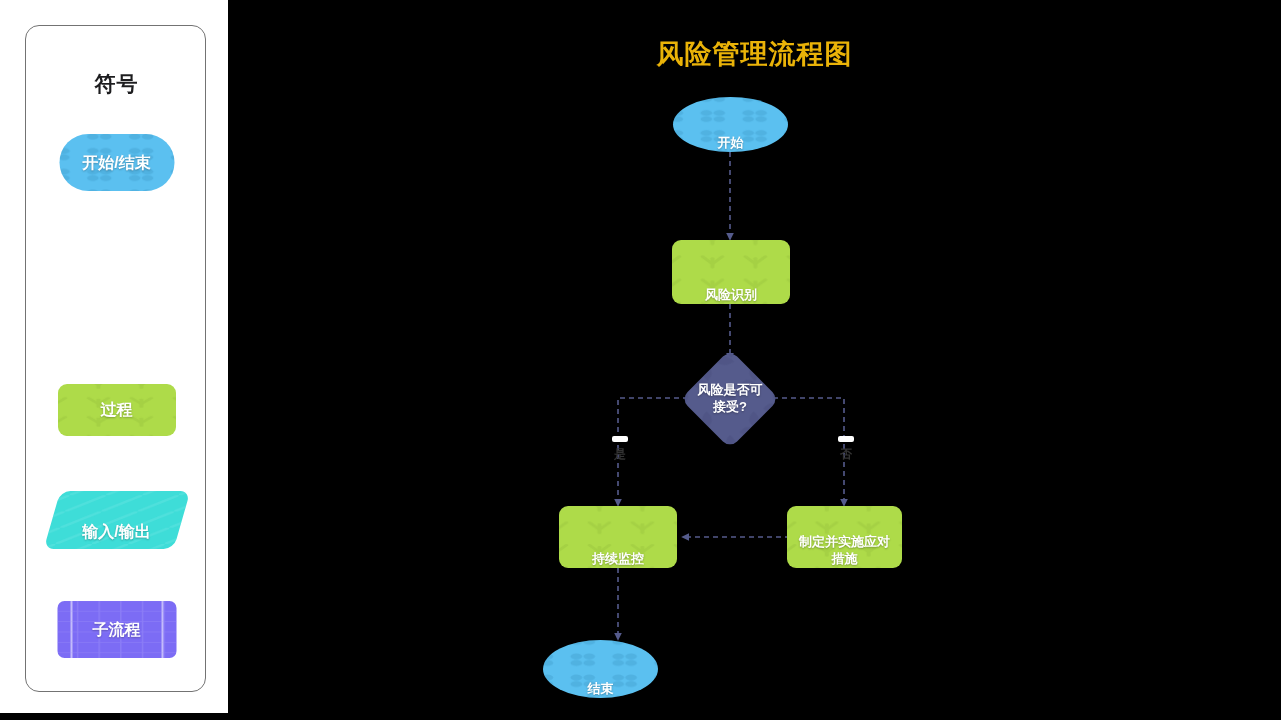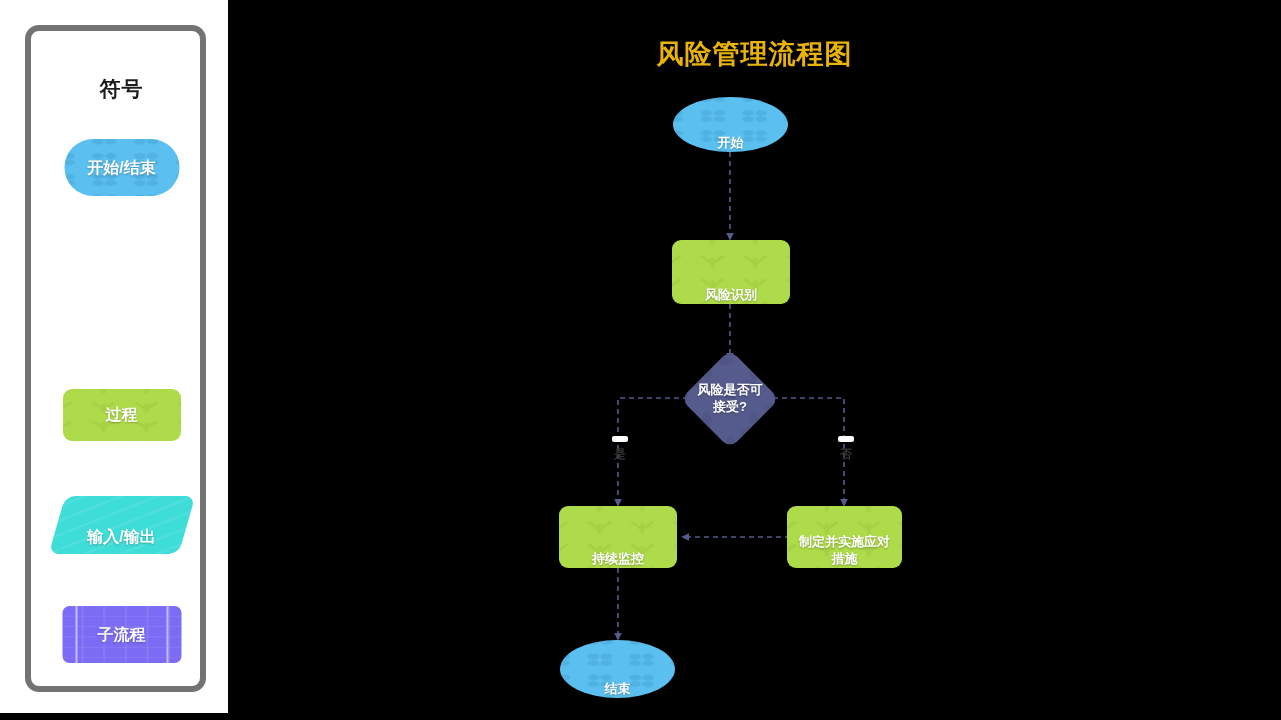--- a/index.html
+++ b/index.html
@@ -18,21 +18,21 @@
   
   #legend-panel {
     position:absolute; left:0; top:0;
     width:228px; height:713px;
     background:#ffffff;
   }
   #legend-card {
     position:absolute; left:25px; top:25px;
     width:181px; height:667px;
     background:#ffffff;
-    border:6px solid #737373;
+    border:1px solid #737373;
     border-radius:14px;
   }
   #legend-title {
     position:absolute; left:0; top:44px; width:181px;
     text-align:center;
     font-size:21px; font-weight:bold; color:#1d1d1f;
     letter-spacing:1px;
   }
   .legend-item {
     position:absolute; left:0; width:181px; height:62px;
@@ -345,21 +345,21 @@
             <path d="M7 7 L13 15 L19 7"></path>
                 <path d="M13 9 L13 19"></path>
           </g>
             </pattern>
           </defs>
         <rect width="100" height="100" fill="url(#pch4)"></rect>
       </svg>
       <span class="node-label" style="width:105px;">制定并实施应对措施</span>
     </div>
 
-    <div class="node n-terminator" style="left:332px; top:640px; width:115px; height:58px;">
+    <div class="node n-terminator" style="left:315px; top:640px; width:115px; height:58px;">
       <svg class="tex tex-clover" viewBox="0 0 100 100" preserveAspectRatio="none">
         <defs>
             <pattern id="pcl3" width="26" height="26" patternUnits="userSpaceOnUse">
           <g fill="#2b7fae">
             <circle cx="9" cy="9" r="3.6"></circle>
                 <circle cx="17" cy="9" r="3.6"></circle>
             <circle cx="9" cy="17" r="3.6"></circle>
                 <circle cx="17" cy="17" r="3.6"></circle>
           </g>
             </pattern>

